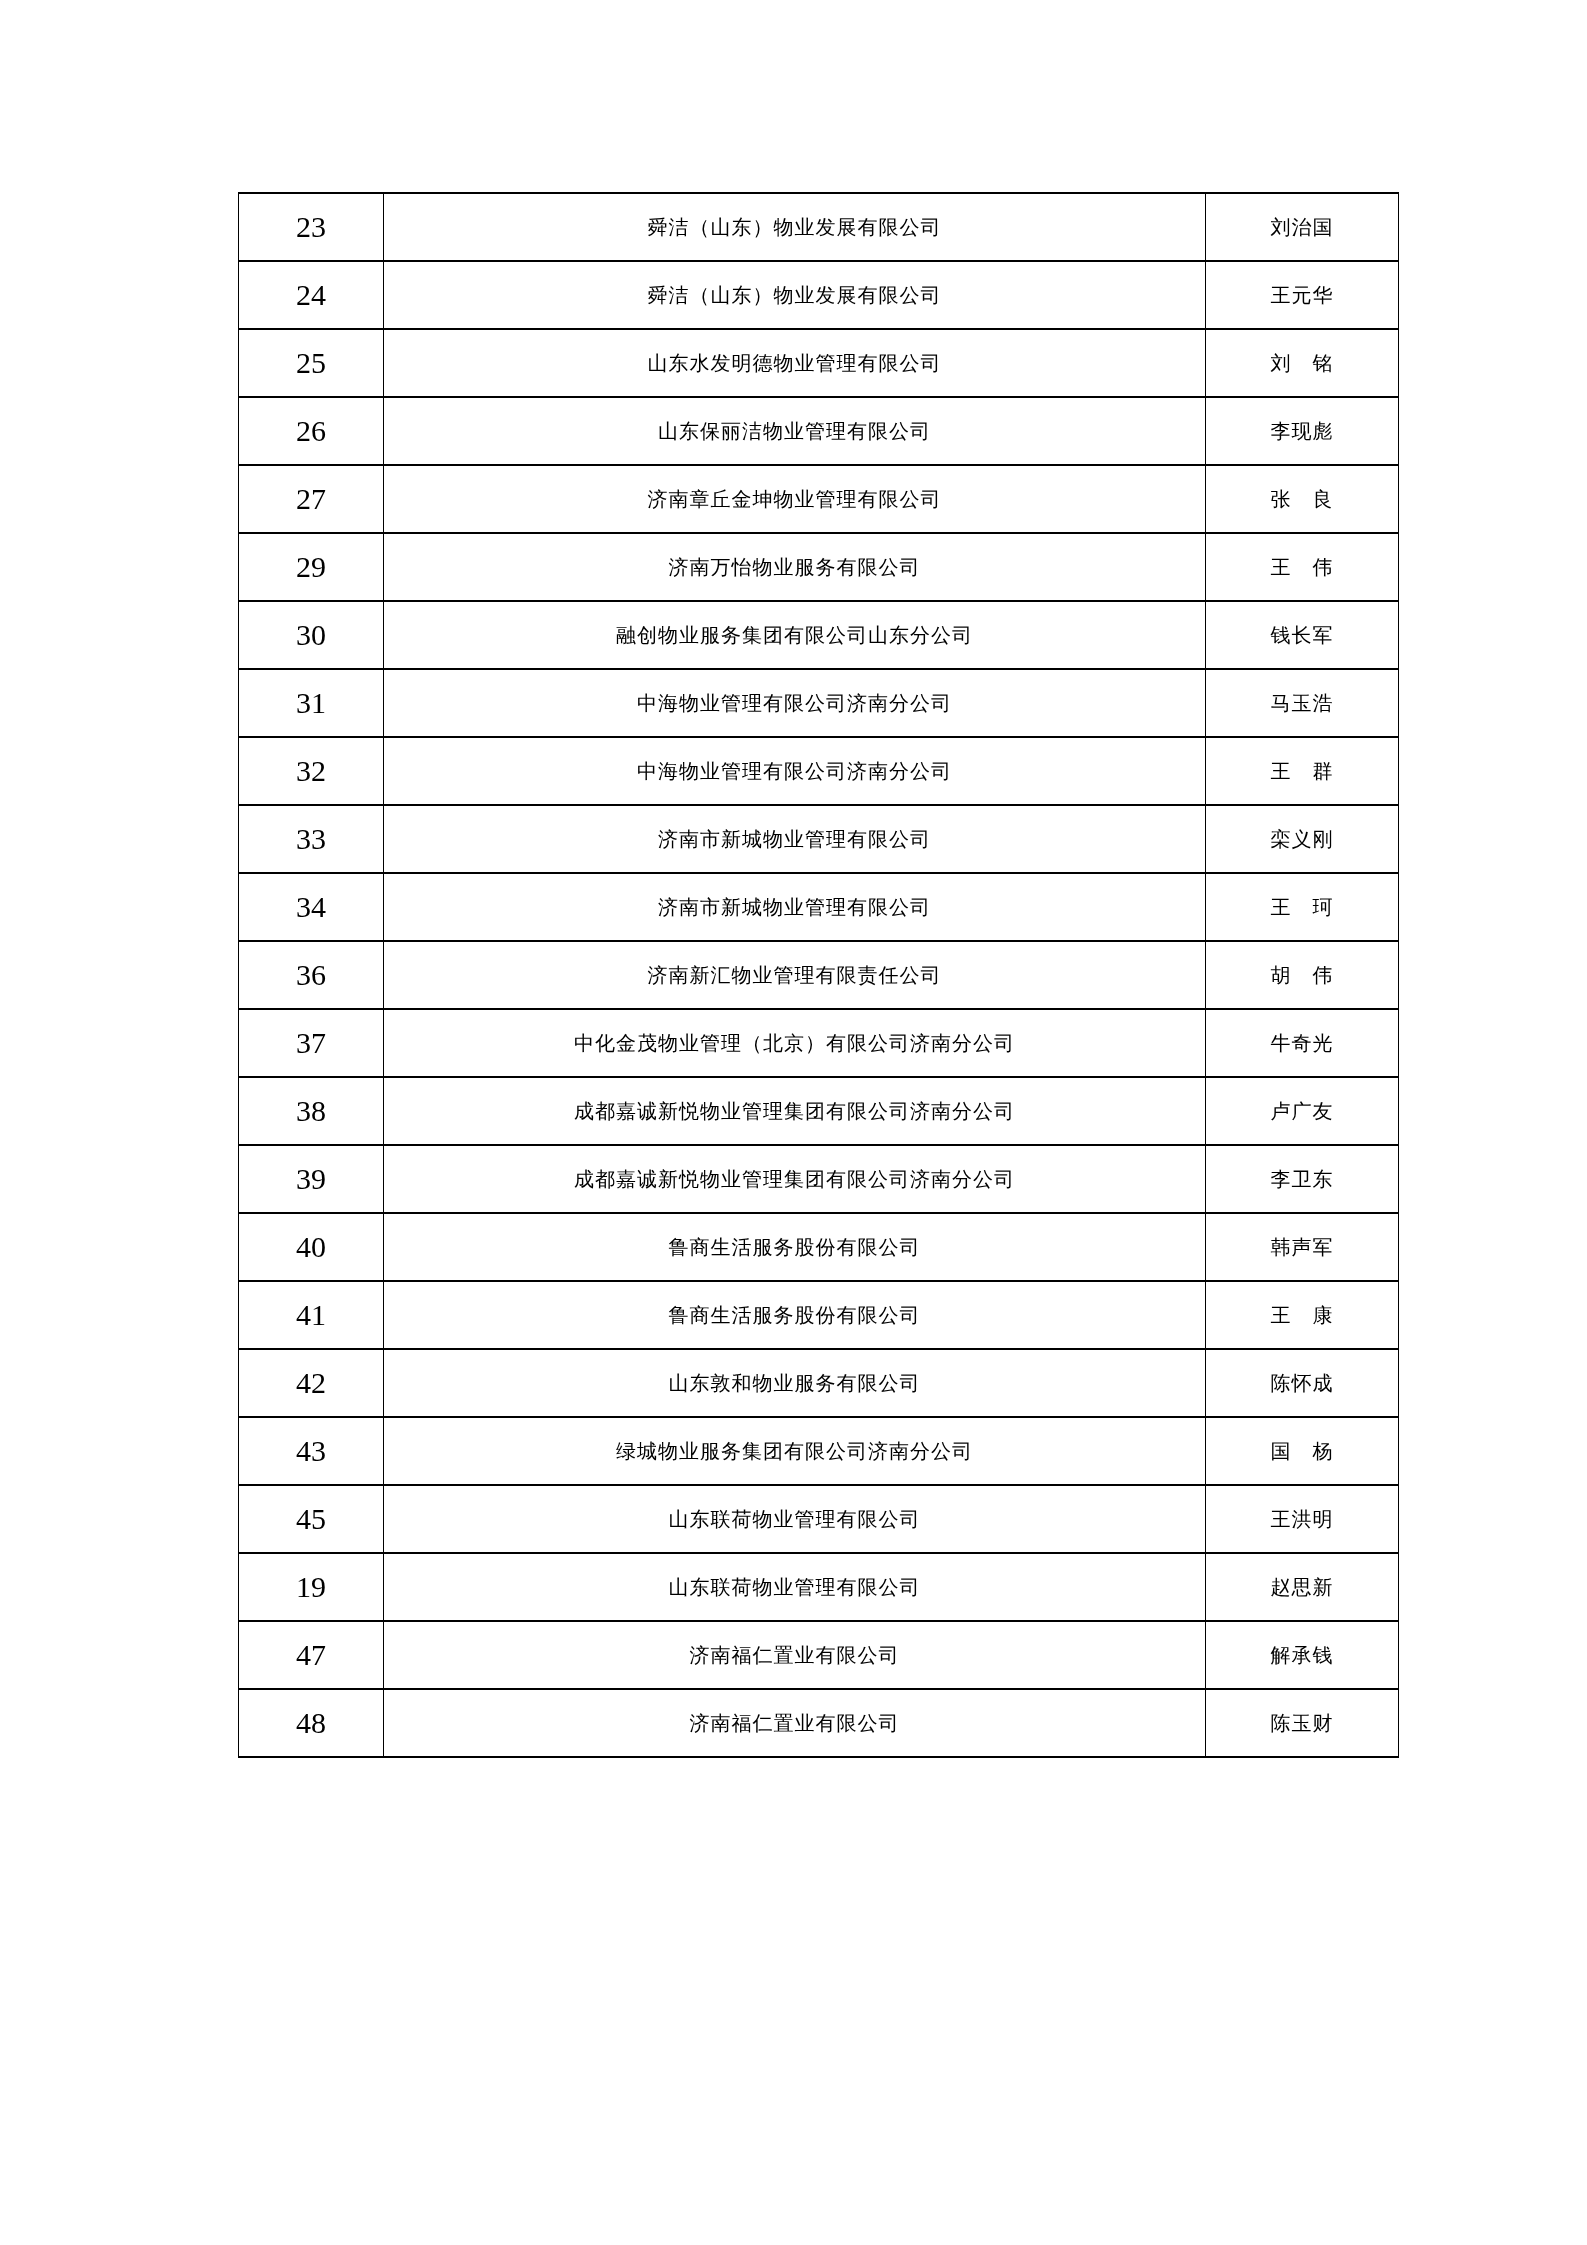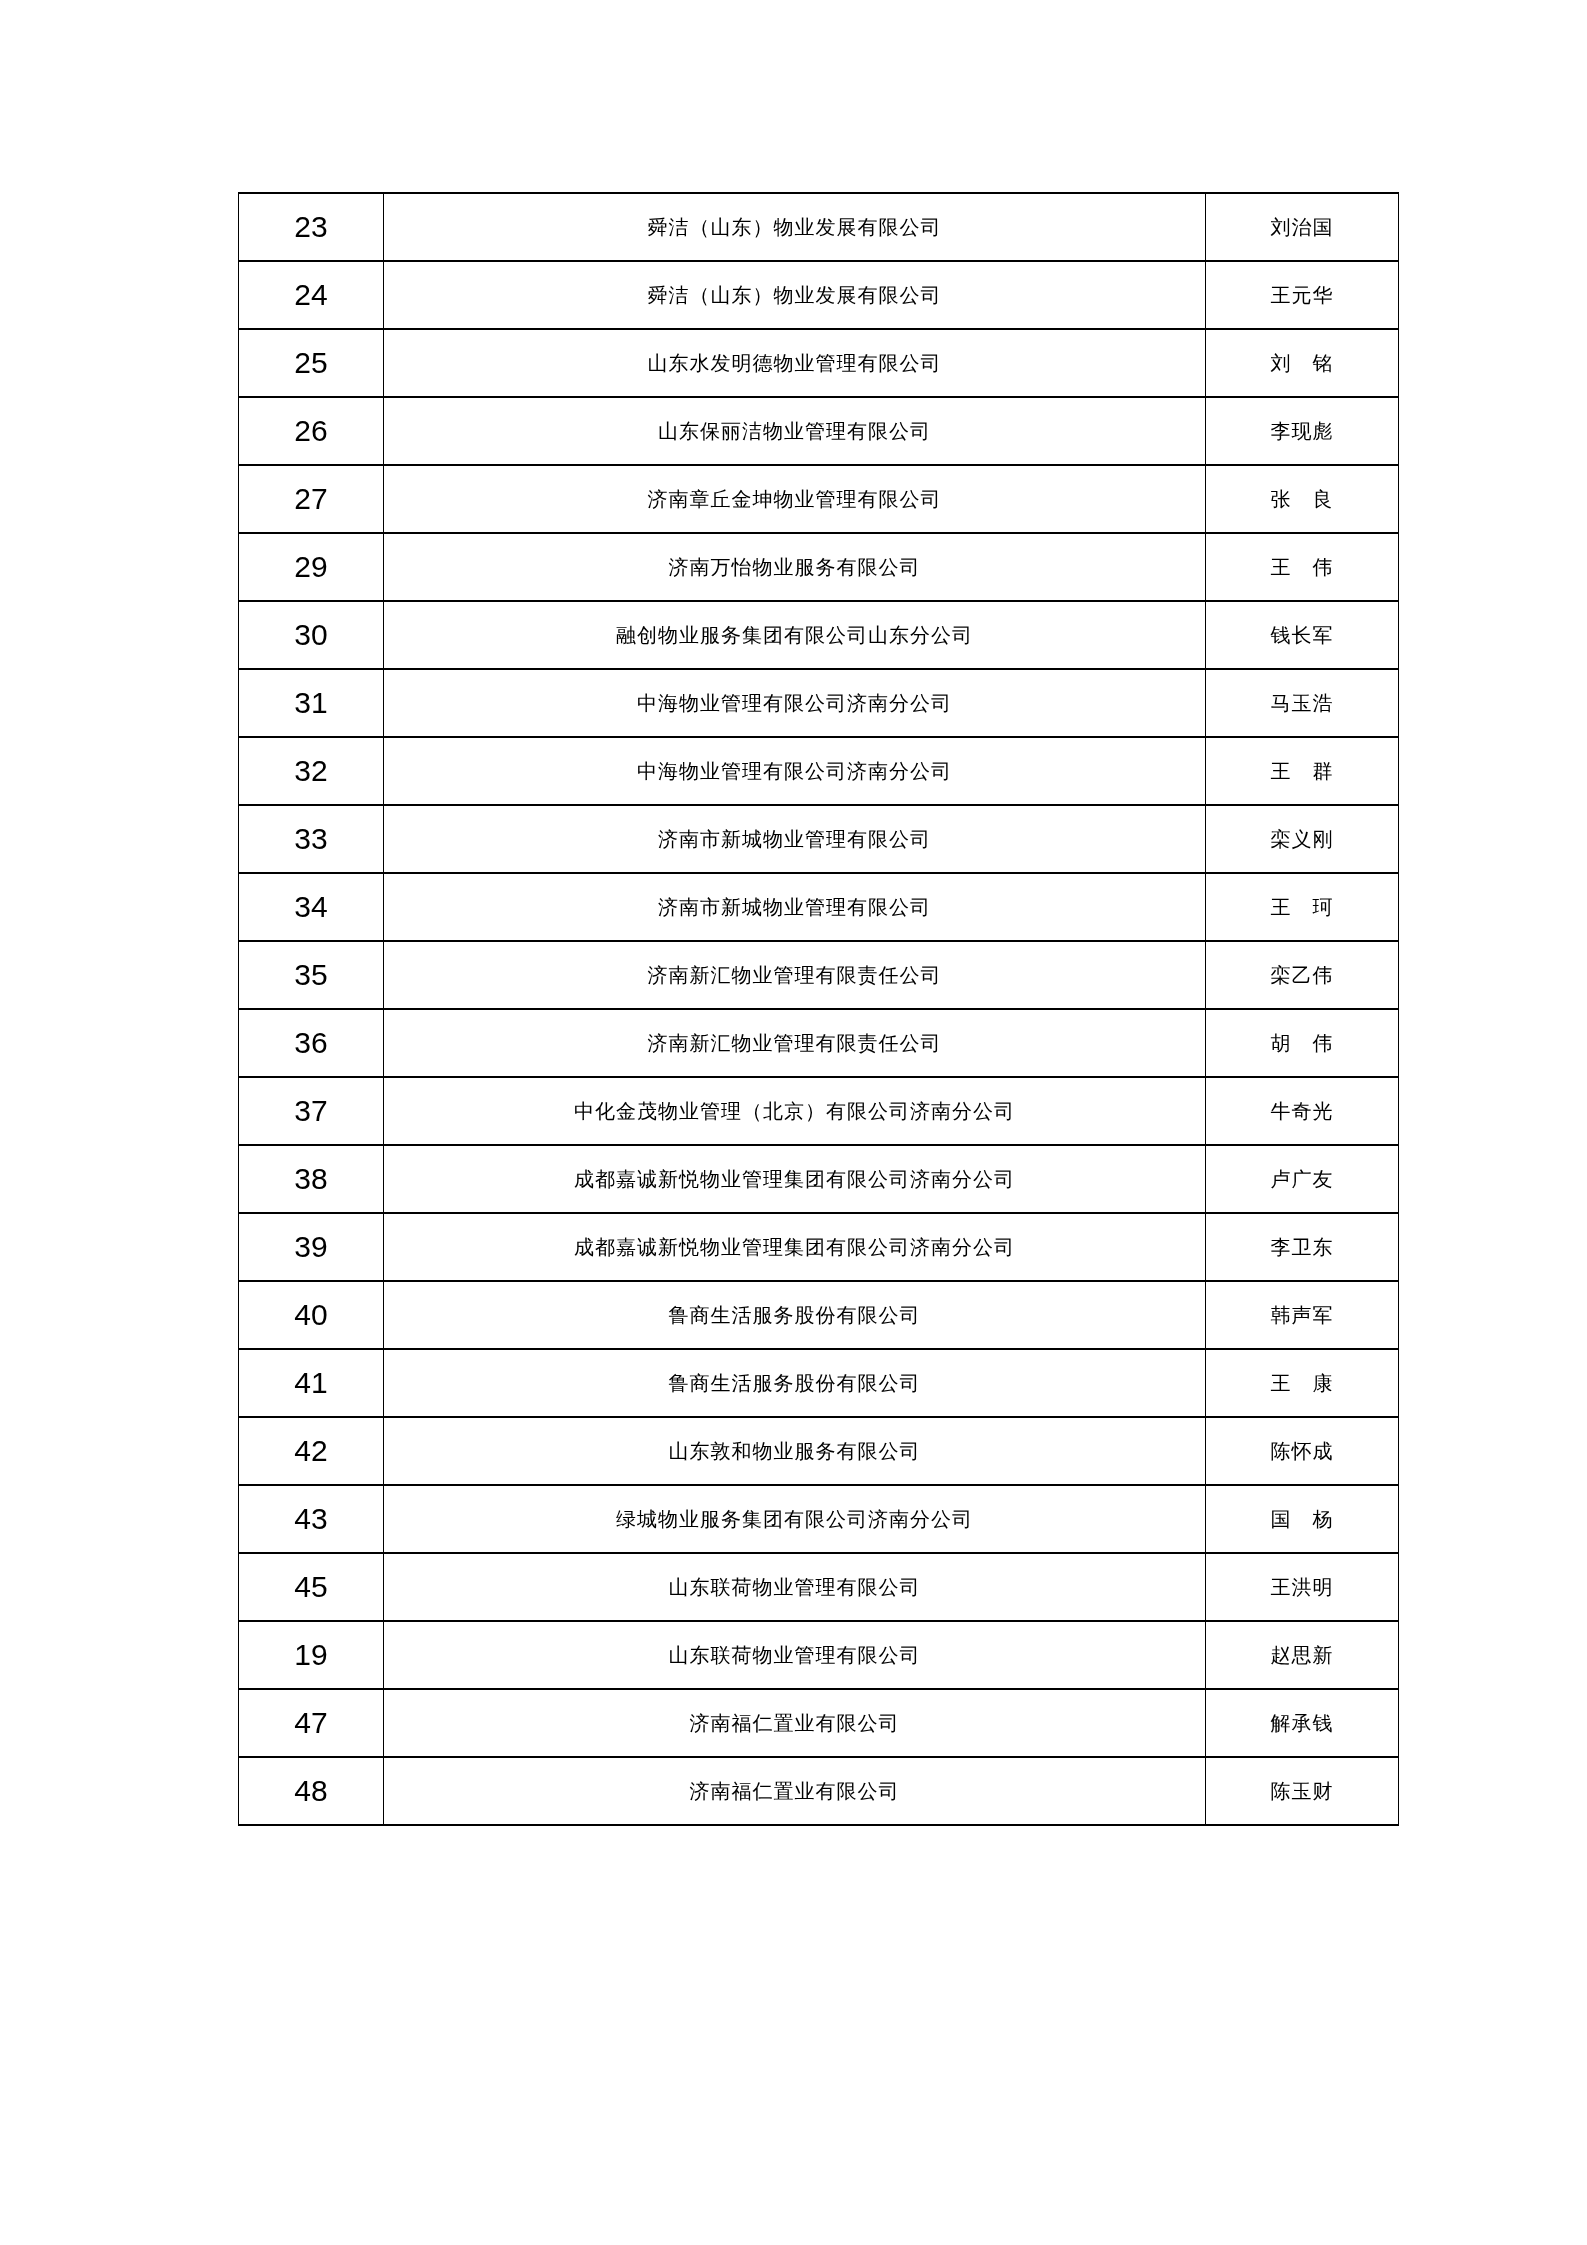--- a/index.html
+++ b/index.html
@@ -41,21 +41,21 @@
       vertical-align: middle;
       border-left: 1px solid #000;
       border-right: 1px solid #000;
       border-top: 2px solid #000;
       border-bottom: 2px solid #000;
       font-size: 29px;
       line-height: 1;
       white-space: nowrap;
     }
     table.roster td.no {
-      font-family: Liberation Sans, sans-serif;
+      font-family: Liberation Serif, serif;
       font-size: 30px;
       margin-top: 32px;
     }
     table.roster td.company {
       font-family: "DejaVu Sans", "Liberation Sans", sans-serif;
       font-size: 20px;
       letter-spacing: 1px;
     }
     table.roster td.name {
       font-family: "DejaVu Sans", "Liberation Sans", sans-serif;
@@ -123,25 +123,20 @@
           <td class="no">33</td>
           <td class="company">济南市新城物业管理有限公司</td>
           <td class="name">栾义刚</td>
         </tr>
         <tr>
           <td class="no">34</td>
           <td class="company">济南市新城物业管理有限公司</td>
           <td class="name">王　珂</td>
         </tr>
         <tr>
-          <td class="no">35</td>
-          <td class="company">济南新汇物业管理有限责任公司</td>
-          <td class="name">栾乙伟</td>
-        </tr>
-        <tr>
           <td class="no">36</td>
           <td class="company">济南新汇物业管理有限责任公司</td>
           <td class="name">胡　伟</td>
         </tr>
         <tr>
           <td class="no">37</td>
           <td class="company">中化金茂物业管理（北京）有限公司济南分公司</td>
           <td class="name">牛奇光</td>
         </tr>
         <tr>

